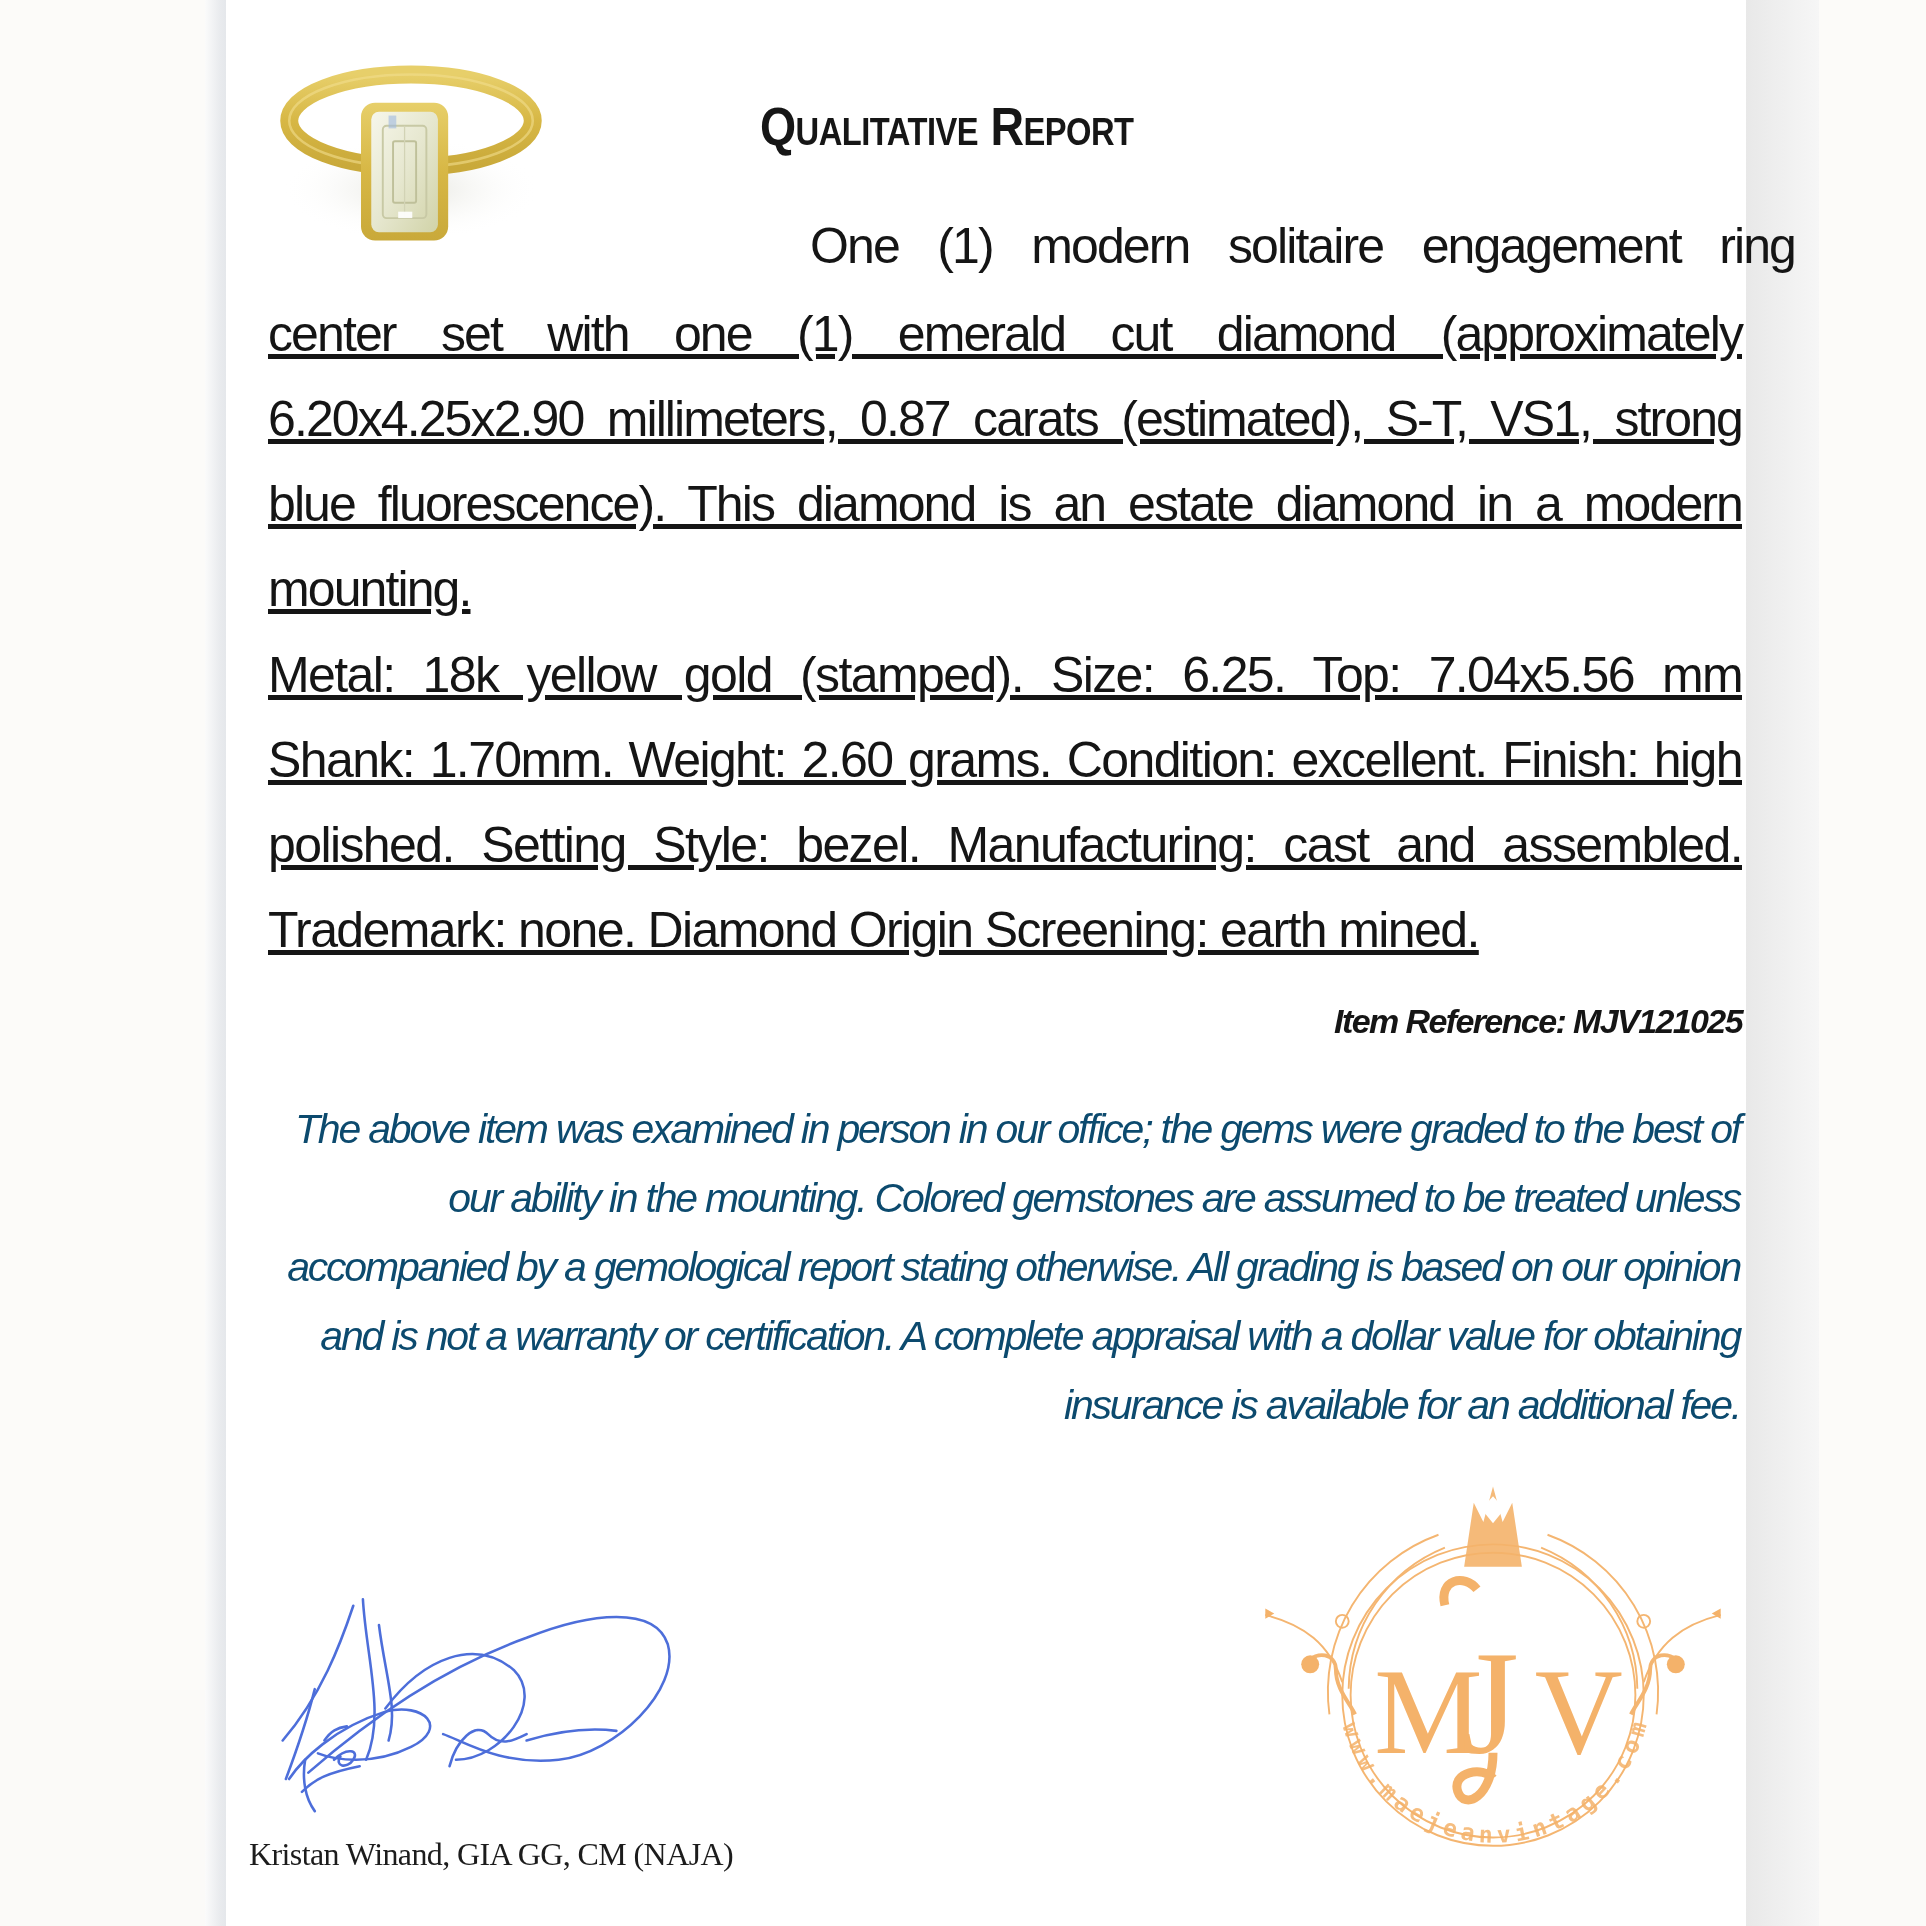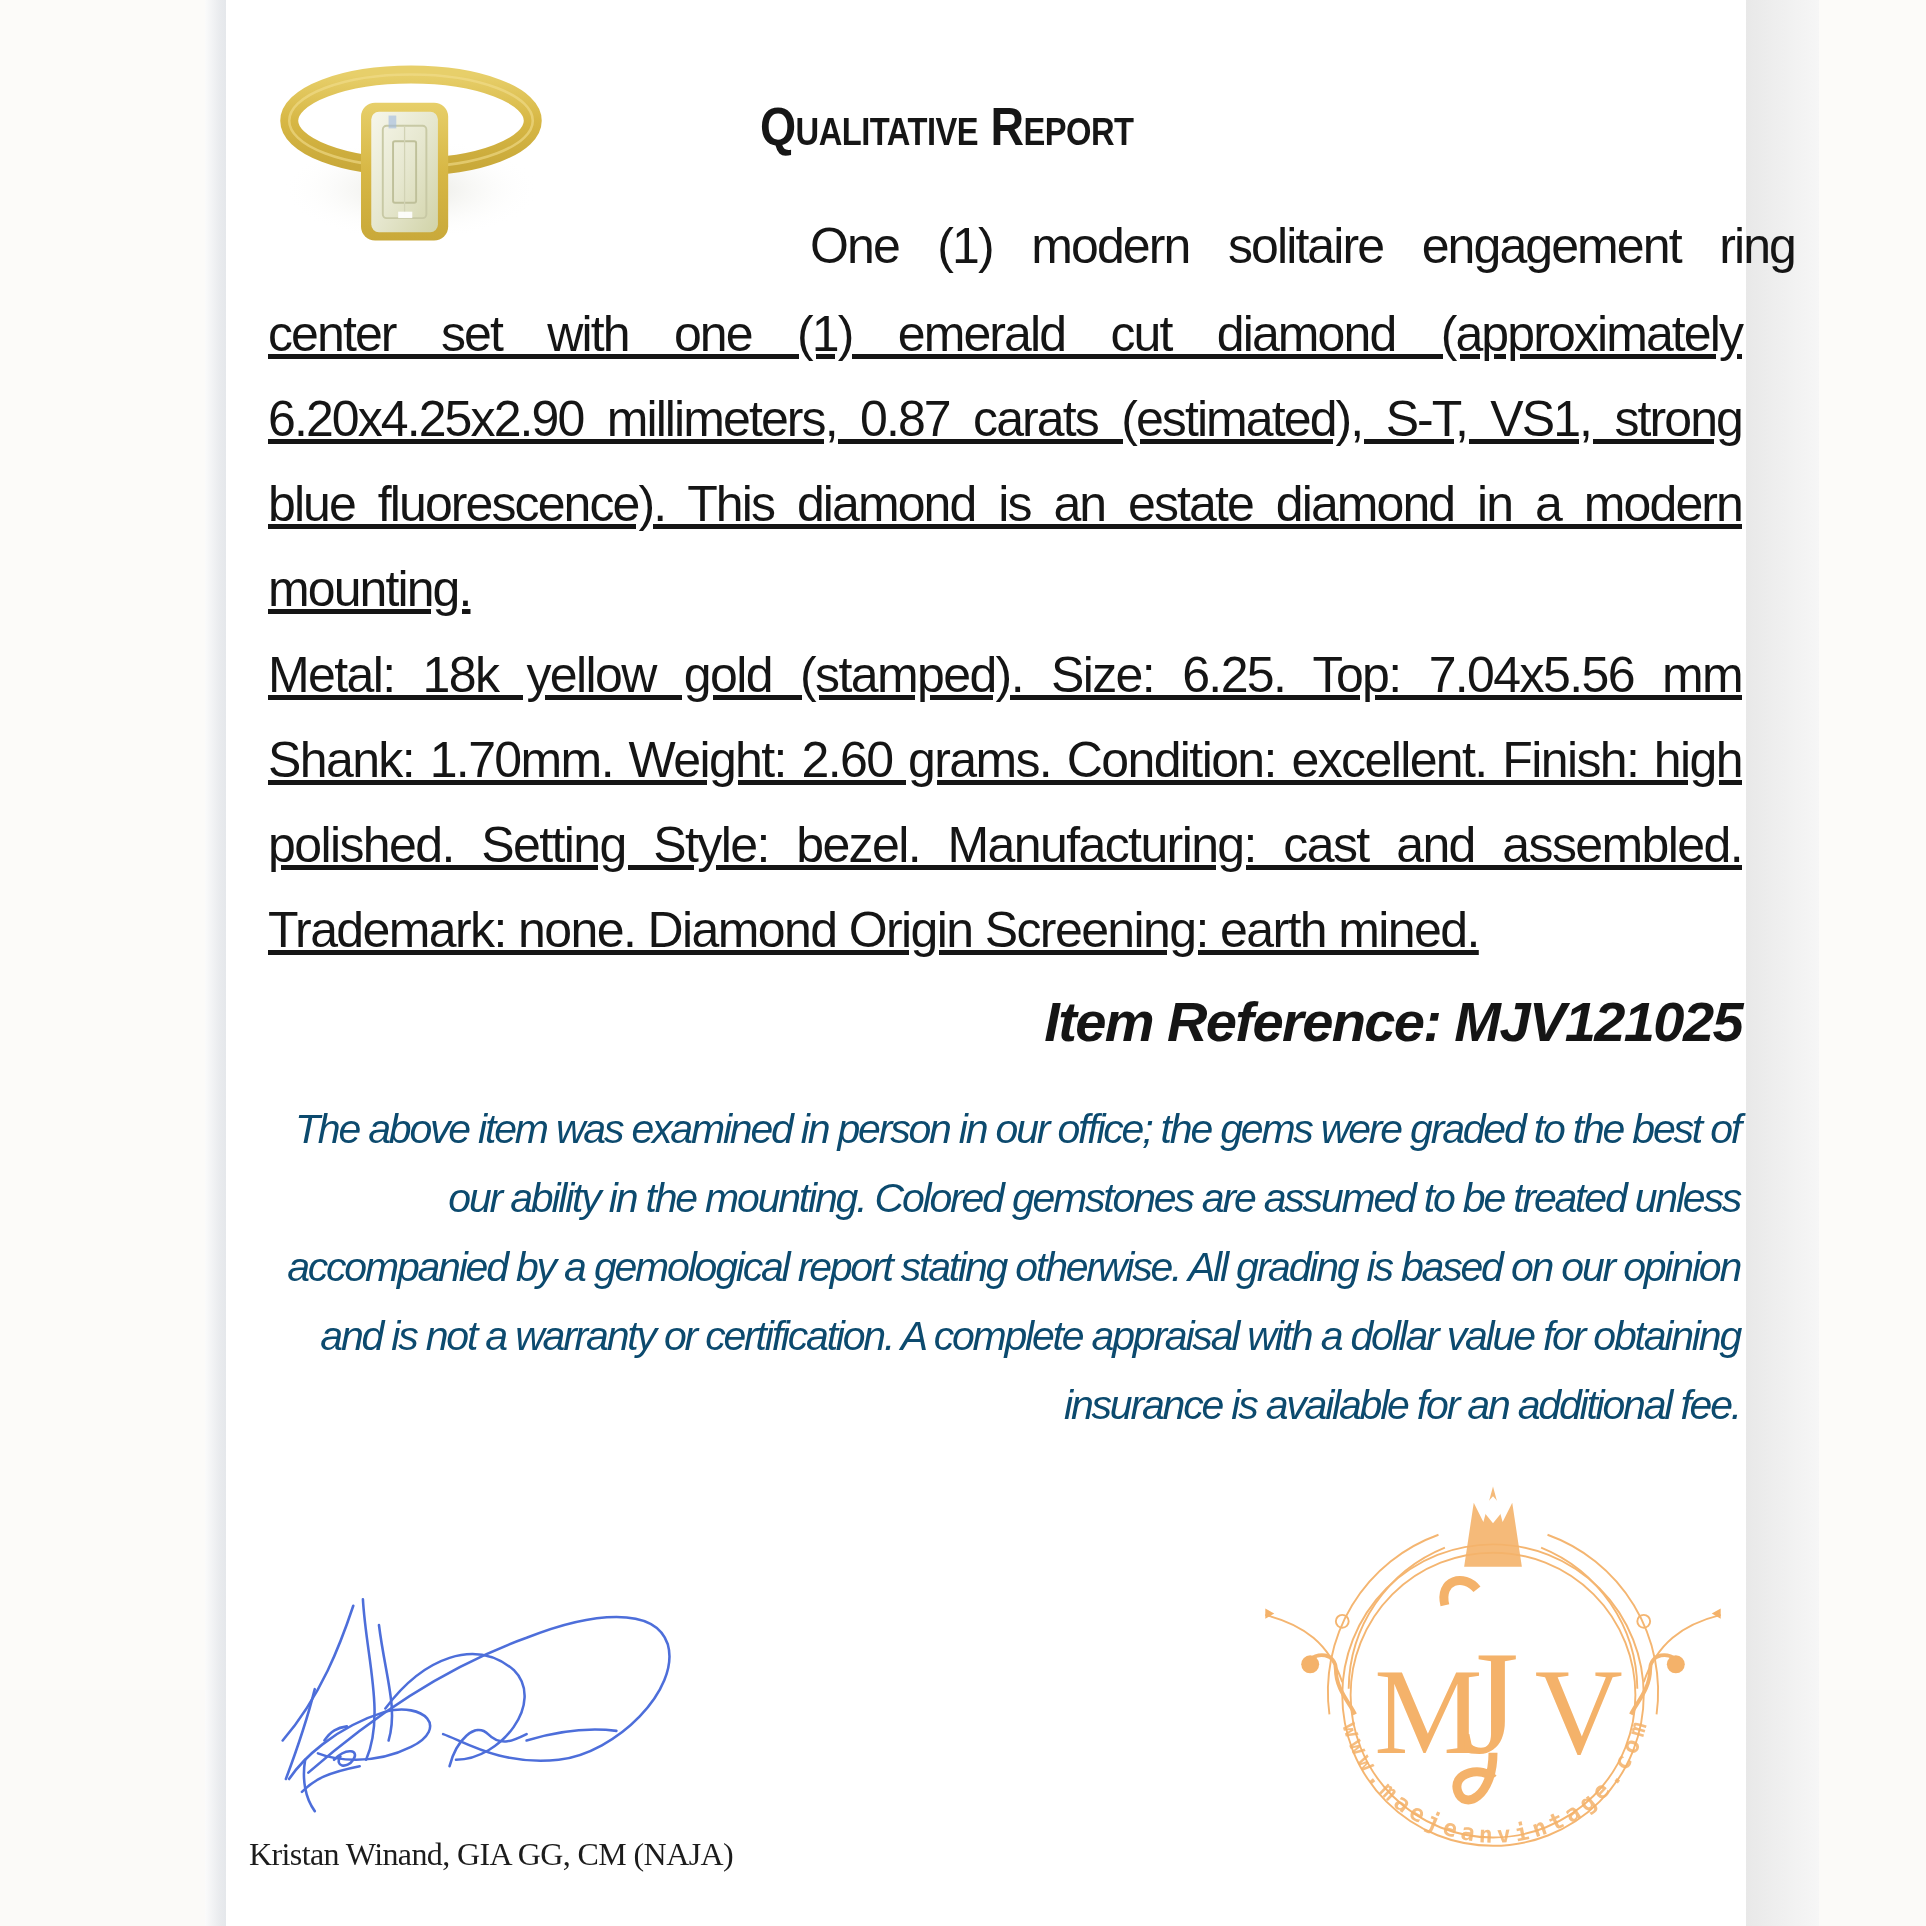--- a/index.html
+++ b/index.html
@@ -76,21 +76,21 @@
     text-align-last: justify;
     white-space: nowrap;
     margin-left: 8px;
   }
   .intro-rest { top: 292px; }
   .specs { top: 633px; letter-spacing: -1.6px; }
   .specs .item-ref {
     float: right;
     font-weight: bold;
     font-style: italic;
-    font-size: 56px;
+    font-size: 34px;
     letter-spacing: -1.6px;
     margin-top: 6.4px;
   }
   .disclaimer {
     position: absolute;
     left: 257px; top: 1095px;
     width: 1483px;
     font-family: "Liberation Sans", sans-serif;
     font-style: italic;
     color: #0c4a6e;

